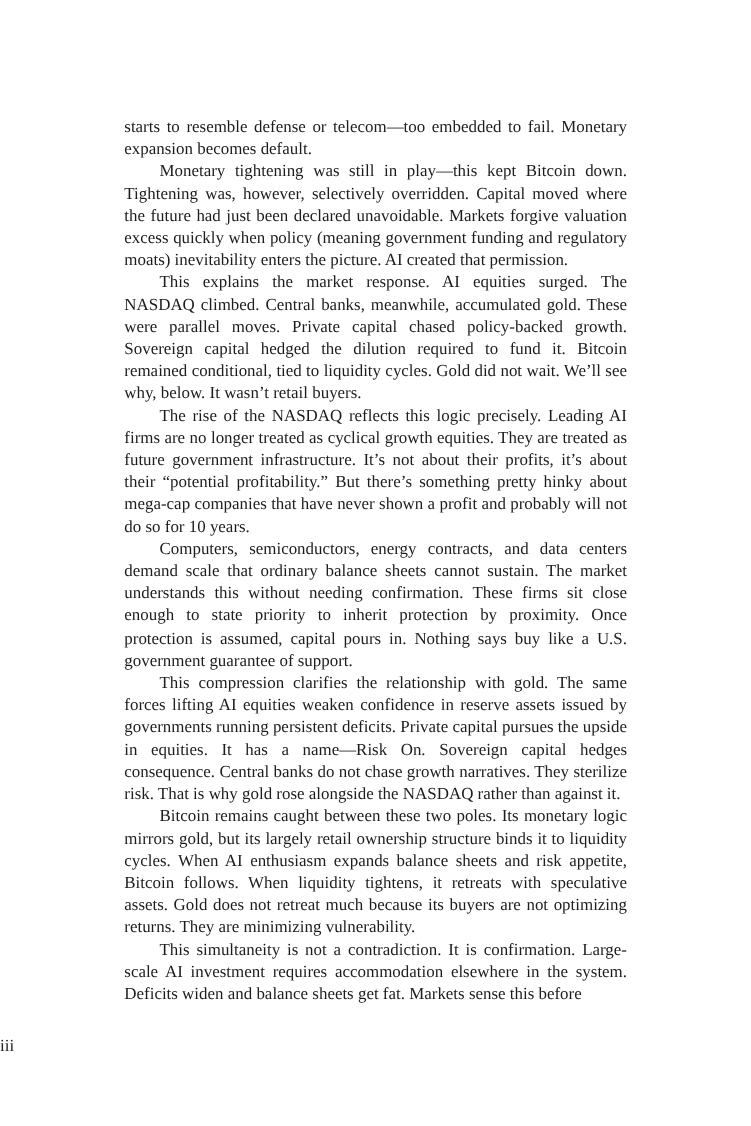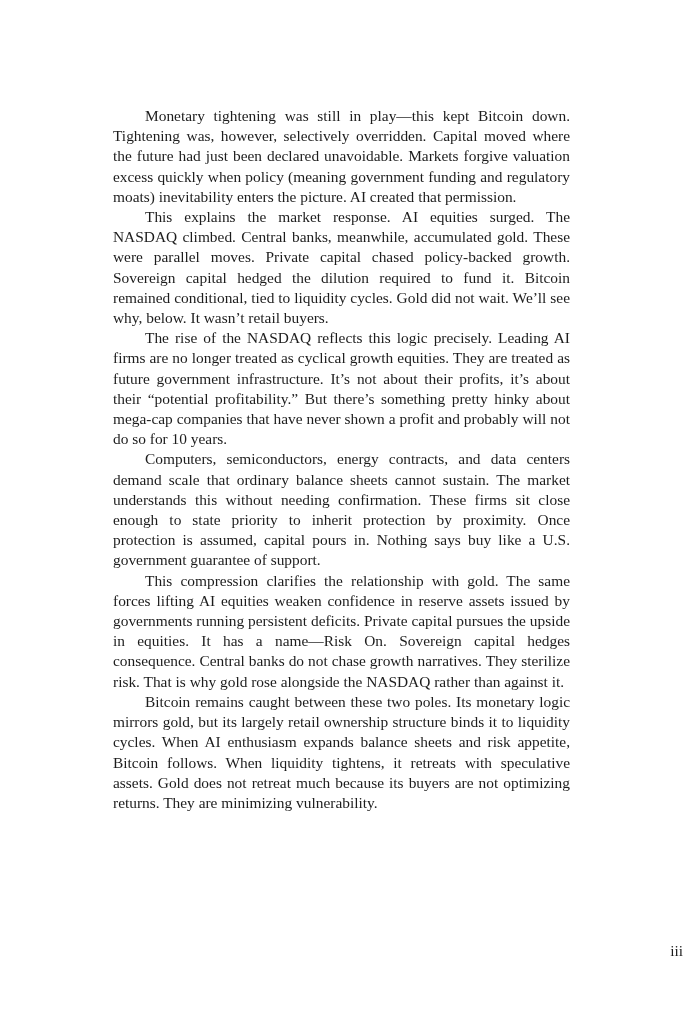--- a/index.html
+++ b/index.html
@@ -34,31 +34,33 @@
     text-indent: 32px;
   }
   .text-block p.no-indent {
     text-indent: 0;
   }
   .page-footer {
     position: absolute;
     left: 0;
     top: 942px;
     width: 683px;
-    text-align: right;
+    text-align: left;
     font-size: 15.4px;
     color: #1c1c1c;
   }
 </style>
 </head>
 <body>
 
 <div class="book-page">
   <div class="text-block">
+    <p class="no-indent">starts to resemble defense or telecom—too embedded to fail. Monetary expansion becomes default.</p>
     <p>Monetary tightening was still in play—this kept Bitcoin down. Tightening was, however, selectively overridden. Capital moved where the future had just been declared unavoidable. Markets forgive valuation excess quickly when policy (meaning government funding and regulatory moats) inevitability enters the picture. AI created that permission.</p>
     <p>This explains the market response. AI equities surged. The NASDAQ climbed. Central banks, meanwhile, accumulated gold. These were parallel moves. Private capital chased policy-backed growth. Sovereign capital hedged the dilution required to fund it. Bitcoin remained conditional, tied to liquidity cycles. Gold did not wait. We’ll see why, below. It wasn’t retail buyers.</p>
     <p>The rise of the NASDAQ reflects this logic precisely. Leading AI firms are no longer treated as cyclical growth equities. They are treated as future government infrastructure. It’s not about their profits, it’s about their “potential profitability.” But there’s something pretty hinky about mega-cap companies that have never shown a profit and probably will not do so for 10 years.</p>
     <p>Computers, semiconductors, energy contracts, and data centers demand scale that ordinary balance sheets cannot sustain. The market understands this without needing confirmation. These firms sit close enough to state priority to inherit protection by proximity. Once protection is assumed, capital pours in. Nothing says buy like a U.S. government guarantee of support.</p>
     <p>This compression clarifies the relationship with gold. The same forces lifting AI equities weaken confidence in reserve assets issued by governments running persistent deficits. Private capital pursues the upside in equities. It has a name—Risk On. Sovereign capital hedges consequence. Central banks do not chase growth narratives. They sterilize risk. That is why gold rose alongside the NASDAQ rather than against it.</p>
     <p>Bitcoin remains caught between these two poles. Its monetary logic mirrors gold, but its largely retail ownership structure binds it to liquidity cycles. When AI enthusiasm expands balance sheets and risk appetite, Bitcoin follows. When liquidity tightens, it retreats with speculative assets. Gold does not retreat much because its buyers are not optimizing returns. They are minimizing vulnerability.</p>
+    <p>This simultaneity is not a contradiction. It is confirmation. Large-scale AI investment requires accommodation elsewhere in the system. Deficits widen and balance sheets get fat. Markets sense this before</p>
   </div>
   <div class="page-footer">iii</div>
 </div>
 
 </body></html>

